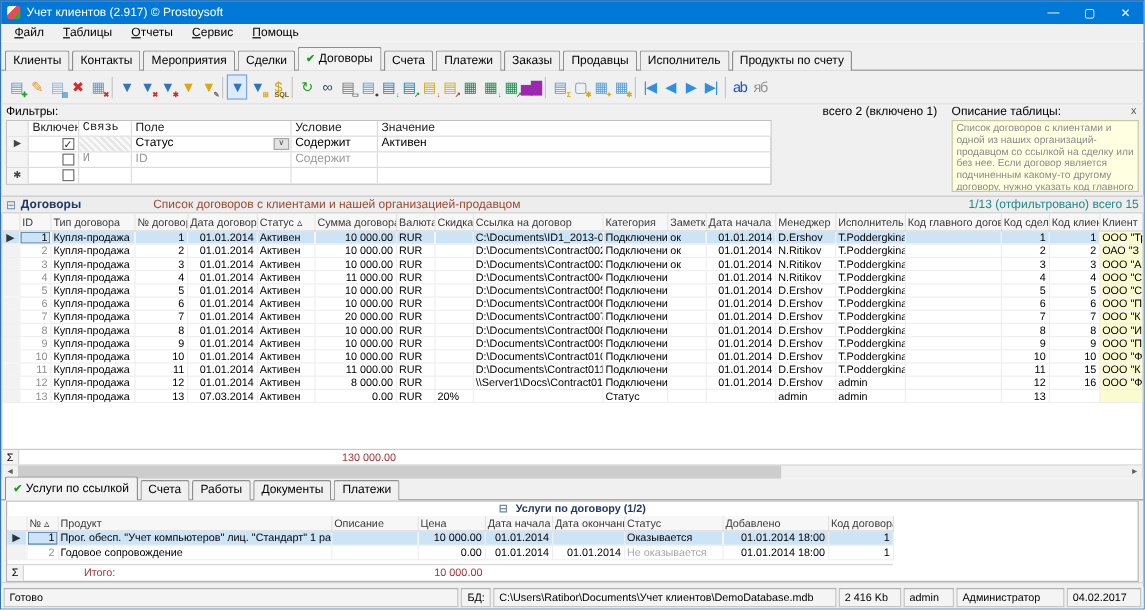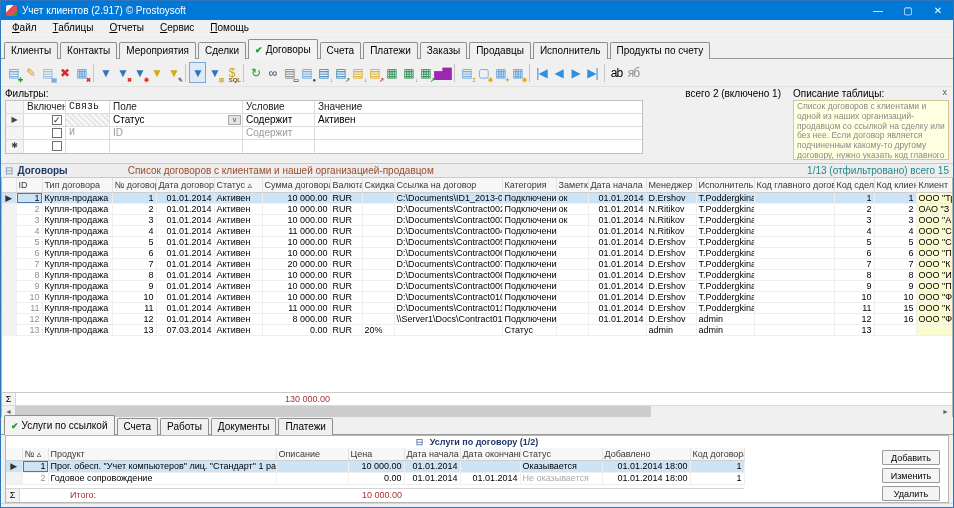--- a/index.html
+++ b/index.html
@@ -359,21 +359,21 @@
         <span class="glyph" style="color: rgb(47, 143, 224);">▶</span>
 
       </span>
 
       <span class="tbtn">
         <span class="glyph" style="color: rgb(47, 143, 224);">▶|</span>
 
       </span>
     <span class="tsep"></span>
       <span class="tbtn">
-        <span class="glyph" style="color: #000000;">ab</span>
+        <span class="glyph" style="color: #1d4ed8;">ab</span>
 
       </span>
 
       <span class="tbtn">
         <span class="glyph" style="color: rgb(144, 144, 144);">яб</span>
 
       </span>
     </div>
 
   <div class="filter-area">
@@ -860,24 +860,27 @@
             <td class="num">01.01.2014 18:00</td>
             <td class="num">1</td>
           </tr>
         </tbody>
     </table>
     <div class="sub-sum">
       <span class="sum-sigma">Σ</span>
       <span class="sub-total-label">Итого:</span>
       <span class="sub-total-val">10 000.00</span>
     </div>
-    <div class="side-btns">
-
-    <button class="side-btn">Добавить</button>
-        <button class="side-btn">Изменить</button>
-        <button class="side-btn">Удалить</button>
-      </div>
   </div>
 
   <div class="statusgap"></div>
 
+  <div class="statusbar">
+    <span class="seg grow">Готово</span>
+    <span class="seg">БД:</span>
+    <span class="seg" style="width:286px">C:\Users\Ratibor\Documents\Учет клиентов\DemoDatabase.mdb</span>
+    <span class="seg" style="width:52px">2 416 Kb</span>
+    <span class="seg" style="width:42px">admin</span>
+    <span class="seg" style="width:90px">Администратор</span>
+    <span class="seg" style="width:62px">04.02.2017</span>
+  </div>
 
 </div>
 
 </body></html>

